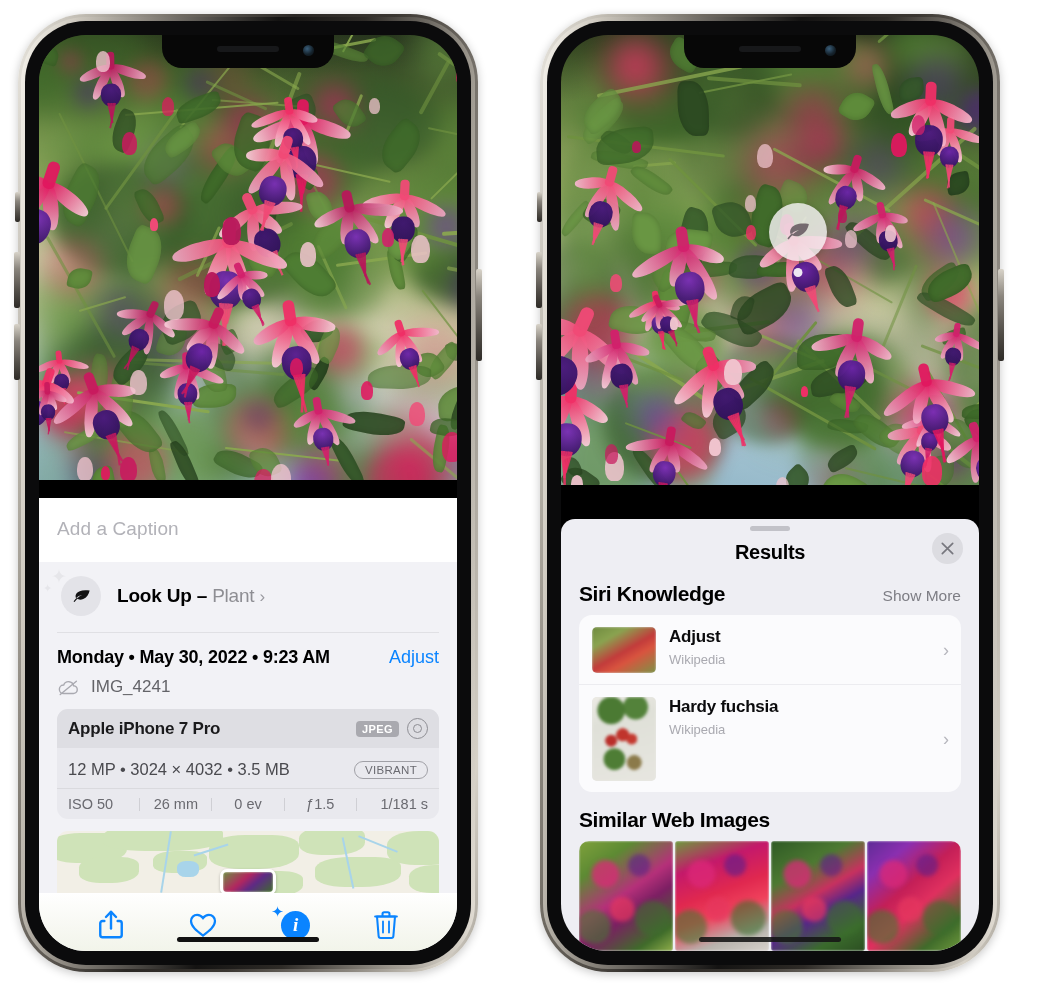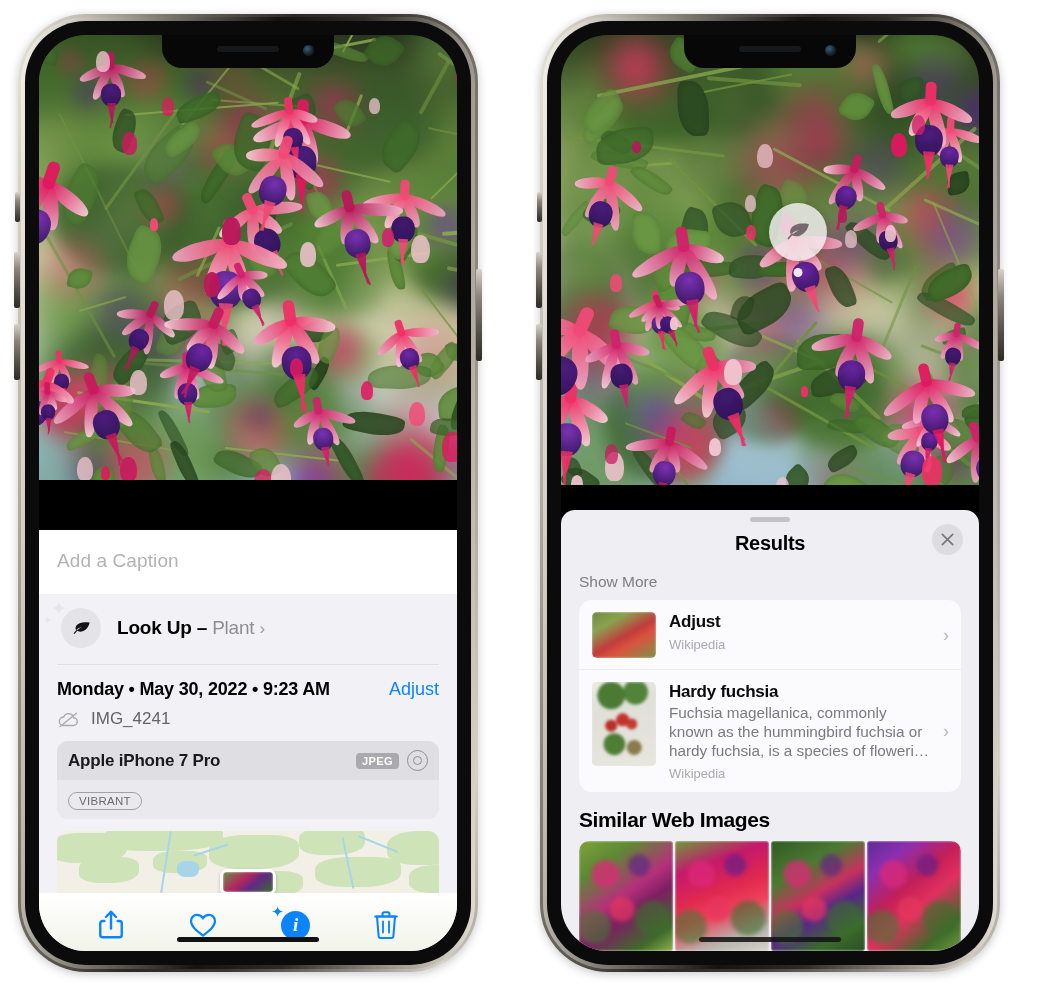--- a/index.html
+++ b/index.html
@@ -779,23 +779,35 @@
         <div class="exif-card">
           <div class="exif-head">
             <div class="title">Apple iPhone 7 Pro</div>
             <div class="badge-jpeg">JPEG</div>
             <div class="aperture-ring">
                 <i></i>
               </div>
           </div>
           <div class="exif-body">
             <div class="exif-l2row">
+              <div class="exif-l2">12 MP • 3024 × 4032 • 3.5 MB</div>
               <div class="badge-vibrant">VIBRANT</div>
             </div>
           </div>
+          <div class="exif-foot" id="exifStats">
+              <span>ISO 50</span>
+              <div class="exif-sep"></div>
+              <span>26 mm</span>
+              <div class="exif-sep"></div>
+              <span>0 ev</span>
+              <div class="exif-sep"></div>
+              <span>ƒ1.5</span>
+              <div class="exif-sep"></div>
+              <span>1/181 s</span>
+            </div>
         </div>
 
         <div class="map-wrap">
           <div class="map-base"></div>
           <div class="mg" style="left:-8px;top:2px;width:78px;height:30px;"></div>
           <div class="mg" style="left:46px;top:-6px;width:120px;height:26px;"></div>
           <div class="mg" style="left:22px;top:26px;width:60px;height:26px;"></div>
           <div class="mg" style="left:96px;top:20px;width:54px;height:22px;"></div>
           <div class="mg" style="left:152px;top:4px;width:90px;height:34px;"></div>
           <div class="mg" style="left:172px;top:40px;width:74px;height:26px;"></div>
@@ -1353,20 +1365,21 @@
         <div class="res-head">
           <div class="res-title">Results</div>
           <div class="close-btn">
             <svg width="13" height="13" viewBox="0 0 14 14">
               <path d="M1.4 1.4 L12.6 12.6 M12.6 1.4 L1.4 12.6" stroke="#77777e" stroke-width="1.8" stroke-linecap="round"></path>
             </svg>
           </div>
         </div>
 
         <div class="sec-head">
+          <div class="sec-title">Siri Knowledge</div>
           <div class="show-more">Show More</div>
         </div>
 
         <div class="know-card" id="knowCard">
             <div class="know-row">
               <div class="thumb">
                 <div style="position: absolute; inset: 0px; filter: blur(1.1px); background: linear-gradient(150deg, rgb(111, 138, 63) 0%, rgb(138, 163, 80) 25%, rgb(194, 59, 59) 52%, rgb(217, 84, 63) 66%, rgb(125, 146, 70) 100%);"></div>
               </div>
               <div class="know-body">
                 <div class="know-title">Adjust</div>
@@ -1374,21 +1387,20 @@
               </div>
               <div class="know-chev">›</div>
             </div>
             <div class="know-row">
               <div class="thumb tall">
                 <div style="position: absolute; inset: 0px; filter: blur(1.1px); background: linear-gradient(165deg, rgb(236, 234, 228) 0%, rgb(223, 224, 216) 30%, rgb(231, 230, 224) 100%);"></div>
                 <div style="position: absolute; inset: 0px; background: radial-gradient(circle at 30% 16%, rgb(75, 122, 51) 0px, rgb(75, 122, 51) 16%, transparent 17%), radial-gradient(circle at 68% 12%, rgb(83, 130, 58) 0px, rgb(83, 130, 58) 14%, transparent 15%), radial-gradient(circle at 48% 45%, rgb(192, 52, 44) 0px, rgb(192, 52, 44) 11%, transparent 12%), radial-gradient(circle at 30% 52%, rgb(185, 47, 42) 0px, rgb(185, 47, 42) 9%, transparent 10%), radial-gradient(circle at 62% 50%, rgb(196, 58, 48) 0px, rgb(196, 58, 48) 9%, transparent 10%), radial-gradient(circle at 35% 74%, rgb(78, 125, 53) 0px, rgb(78, 125, 53) 14%, transparent 15%), radial-gradient(circle at 66% 78%, rgb(139, 122, 74) 0px, rgb(139, 122, 74) 9%, transparent 10%); filter: blur(1.4px);"></div>
               </div>
               <div class="know-body">
                 <div class="know-title">Hardy fuchsia</div>
-                <div class="know-desc">Fuchsia magellanica, commonly known as the hummingbird fuchsia or hardy fuchsia, is a species of floweri…</div>
                 <div class="know-src">Wikipedia</div>
               </div>
               <div class="know-chev">›</div>
             </div>
           </div>
 
         <div class="sec-head" style="padding-top:16px;padding-bottom:7px;">
           <div class="sec-title">Similar Web Images</div>
         </div>
 

